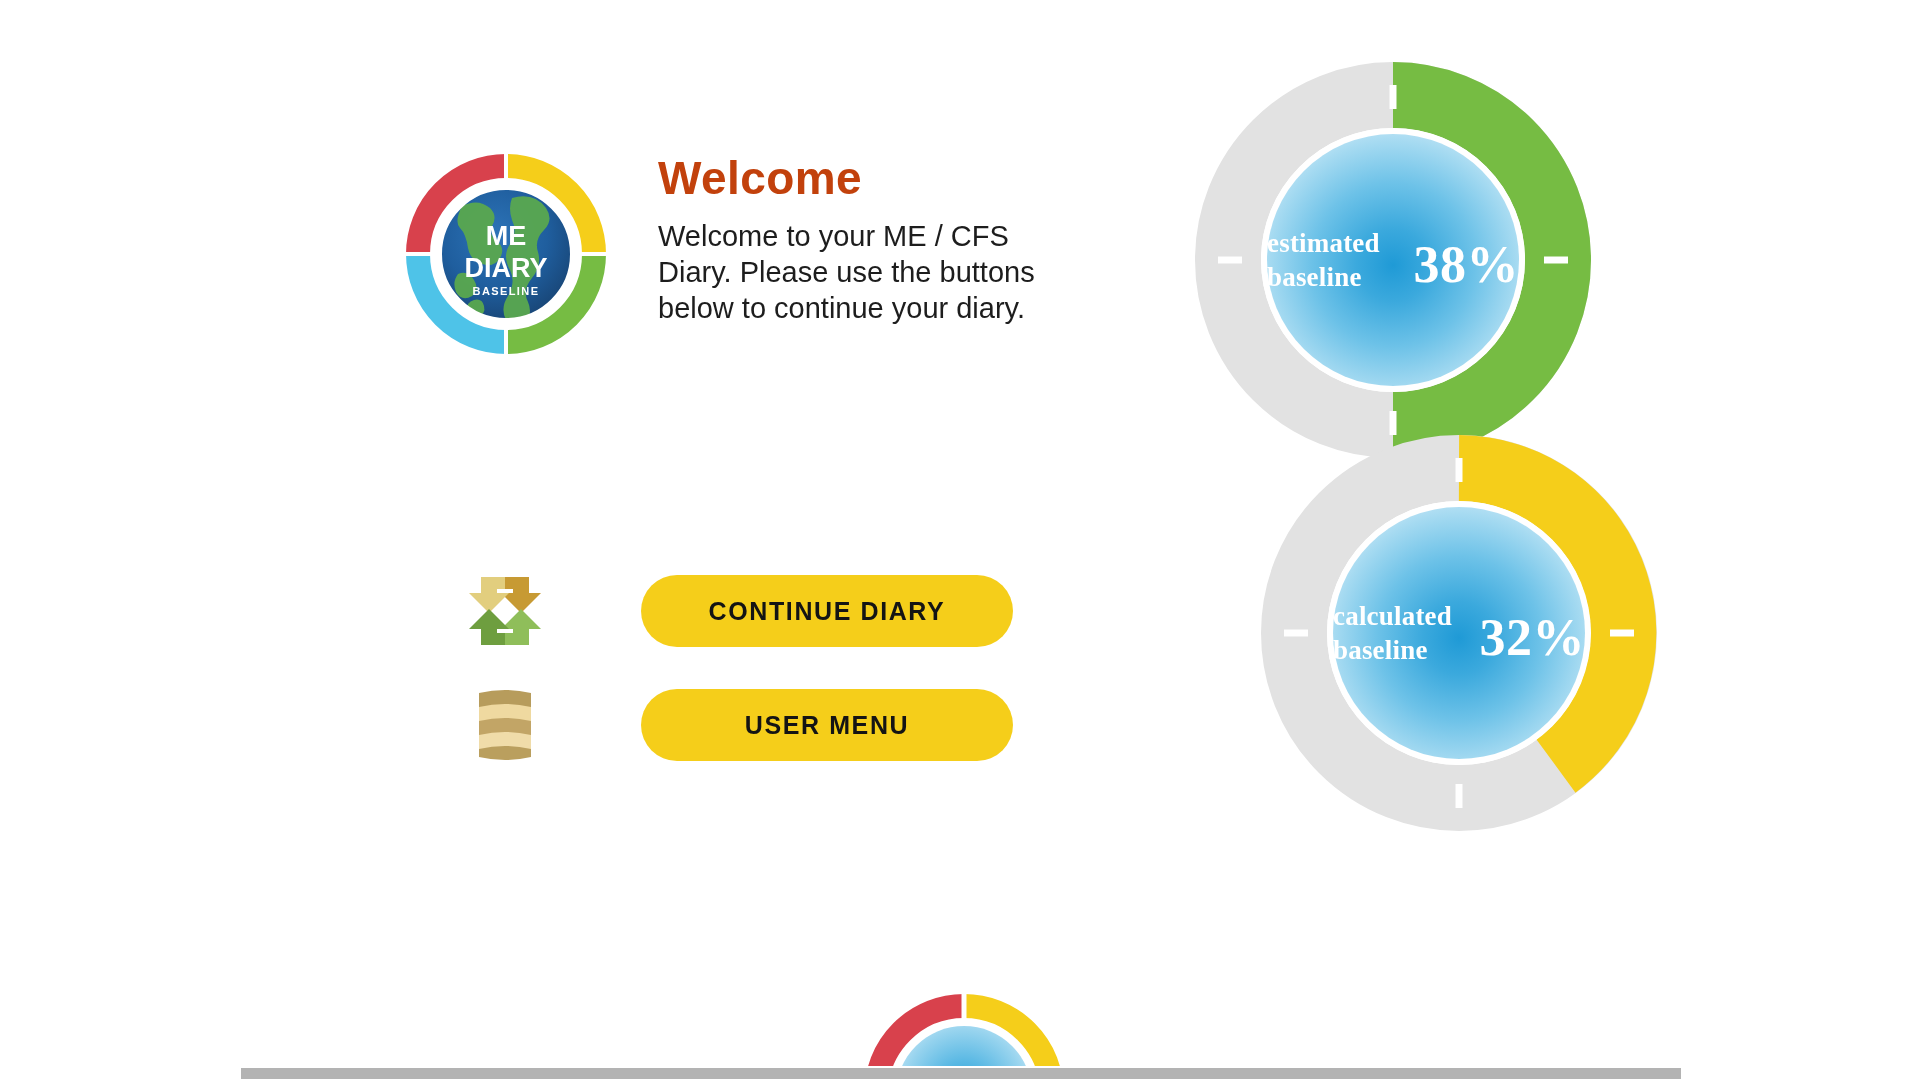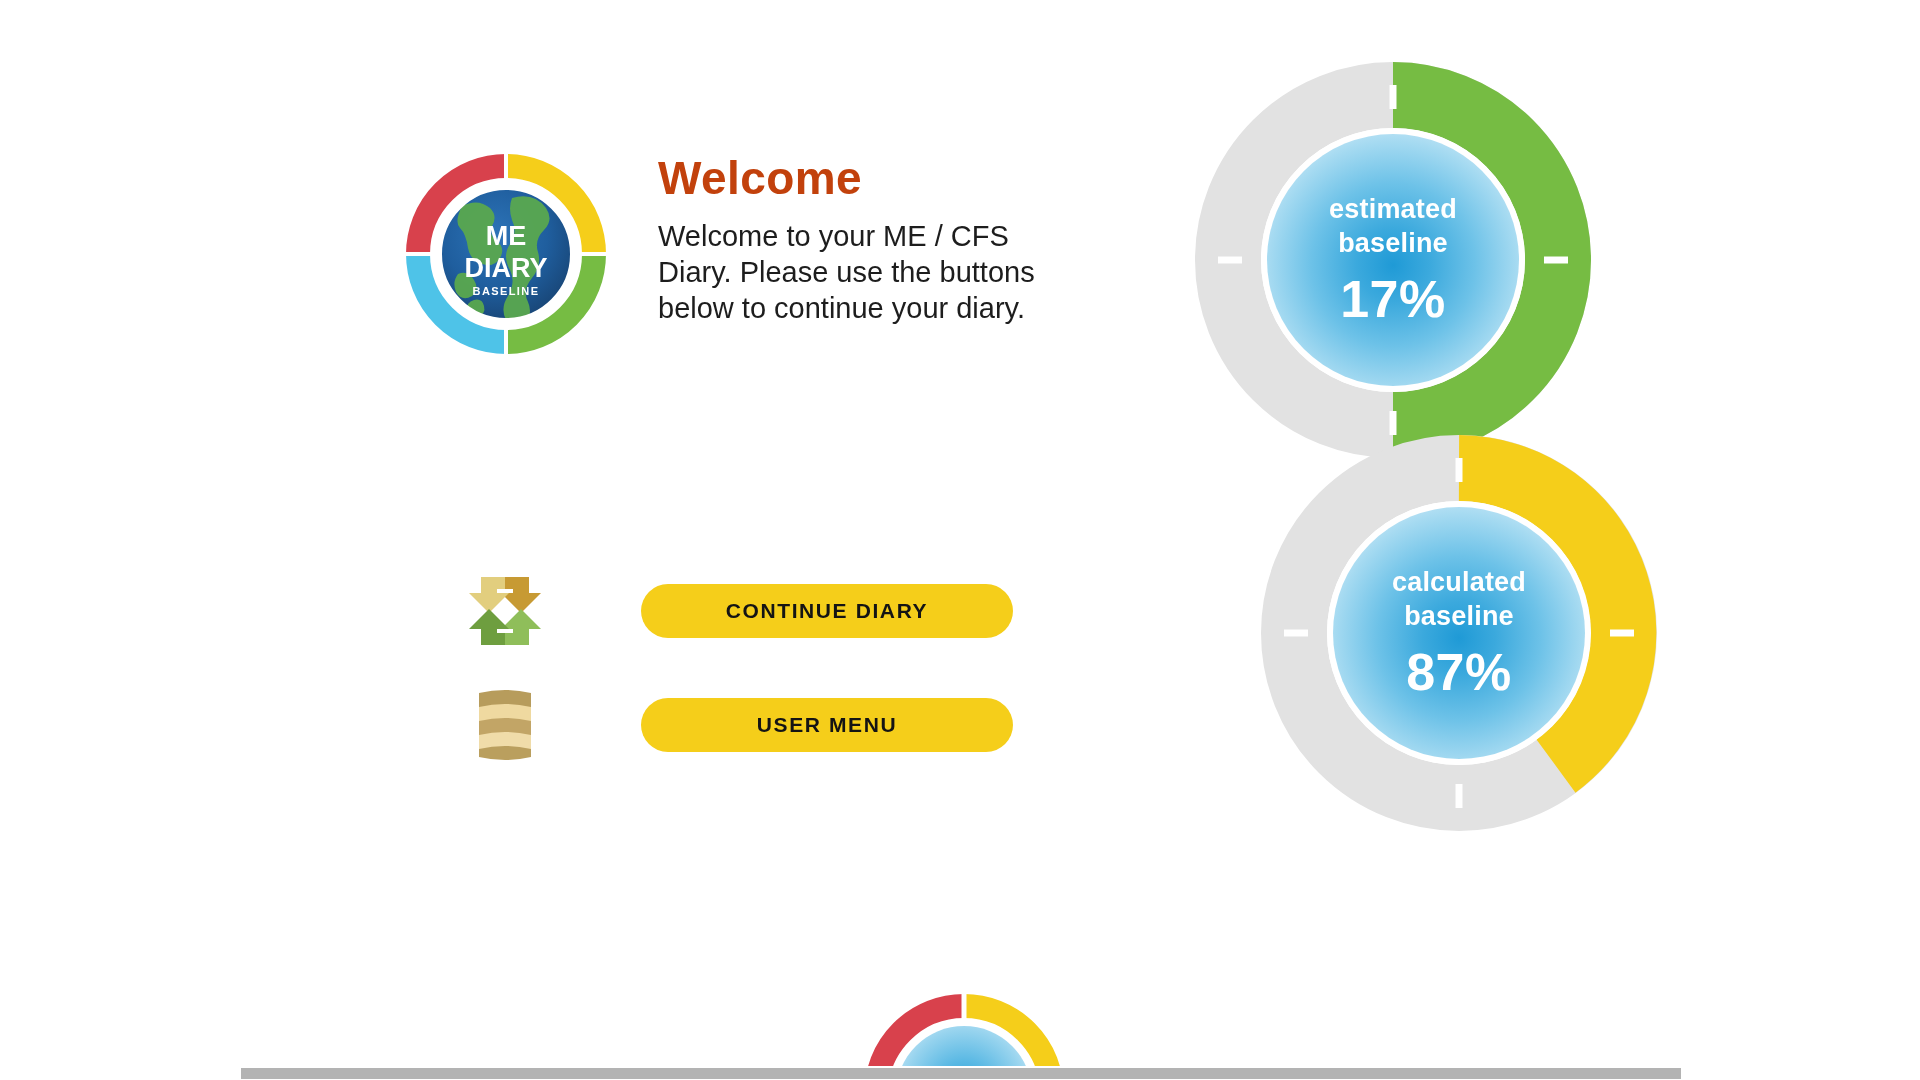--- a/index.html
+++ b/index.html
@@ -76,27 +76,27 @@
     height: 92px;
     flex: none;
     display: flex;
     align-items: center;
     justify-content: center;
     margin-right: 86px;
   }
 
   .pill-btn {
     width: 372px;
-    height: 54px;
+    height: 72px;
     border: none;
     border-radius: 37px;
     background: #F5CE1A;
     color: #141414;
     font-family: "Liberation Sans", sans-serif;
-    font-size: 21px;
+    font-size: 25px;
     font-weight: 700;
     letter-spacing: 1.6px;
     cursor: pointer;
     display: flex;
     align-items: center;
     justify-content: center;
   }
 
   
   .donut {
@@ -113,25 +113,26 @@
     top: 50%;
     width: 252px;
     height: 252px;
     margin-left: -126px;
     margin-top: -126px;
     border-radius: 50%;
     background: radial-gradient(circle at 50% 52%,
                 #1f9ad6 0%, #3ba9dd 20%, #6dc2e8 45%,
                 #a5daf1 68%, #d3ecf9 85%, #eaf6fd 100%);
     display: flex;
-    flex-direction: column;
+    flex-direction: row;
     align-items: center;
     justify-content: center;
     color: #ffffff;
-    text-align: center;
+    text-align: left;
+    font-family: Liberation Serif, serif;
   }
 
   .donut-label {
     font-size: 27px;
     font-weight: 700;
     line-height: 34px;
     letter-spacing: 0.2px;
     max-width: 200px;
   }
 
@@ -292,40 +293,40 @@
       <g stroke="#ffffff" stroke-width="7">
         <line x1="203" y1="28" x2="203" y2="52"></line>
         <line x1="203" y1="354" x2="203" y2="378"></line>
         <line x1="28" y1="203" x2="52" y2="203"></line>
         <line x1="354" y1="203" x2="378" y2="203"></line>
       </g>
       <circle cx="203" cy="203" r="132" fill="#ffffff"></circle>
     </svg>
     <div class="donut-inner">
       <div class="donut-label">estimated baseline</div>
-      <div class="donut-value">17%</div>
+      <div class="donut-value">38%</div>
     </div>
   </div>
 
   <div class="donut calculated">
     <svg width="406" height="406" viewBox="0 0 406 406">
       <circle cx="203" cy="203" r="165" fill="none" stroke="#E2E2E2" stroke-width="66"></circle>
 
       <path d="M203 38 A165 165 0 0 1 299.98 336.03" fill="none" stroke="#F5CE1A" stroke-width="66"></path>
       <g stroke="#ffffff" stroke-width="7">
         <line x1="203" y1="28" x2="203" y2="52"></line>
         <line x1="203" y1="354" x2="203" y2="378"></line>
         <line x1="28" y1="203" x2="52" y2="203"></line>
         <line x1="354" y1="203" x2="378" y2="203"></line>
       </g>
       <circle cx="203" cy="203" r="132" fill="#ffffff"></circle>
     </svg>
     <div class="donut-inner">
       <div class="donut-label">calculated baseline</div>
-      <div class="donut-value">87%</div>
+      <div class="donut-value">32%</div>
     </div>
   </div>
 
   <div class="menu-btn">
     <svg width="212" height="212" viewBox="0 0 212 212">
       <path d="M106 18 A88 88 0 0 0 18 106" fill="none" stroke="#D8414C" stroke-width="24"></path>
       <path d="M106 18 A88 88 0 0 1 194 106" fill="none" stroke="#F5CE1A" stroke-width="24"></path>
       <path d="M18 106 A88 88 0 0 0 106 194" fill="none" stroke="#D8414C" stroke-width="24"></path>
       <path d="M194 106 A88 88 0 0 1 106 194" fill="none" stroke="#F5CE1A" stroke-width="24"></path>
       <line x1="106" y1="4" x2="106" y2="32" stroke="#ffffff" stroke-width="5"></line>

